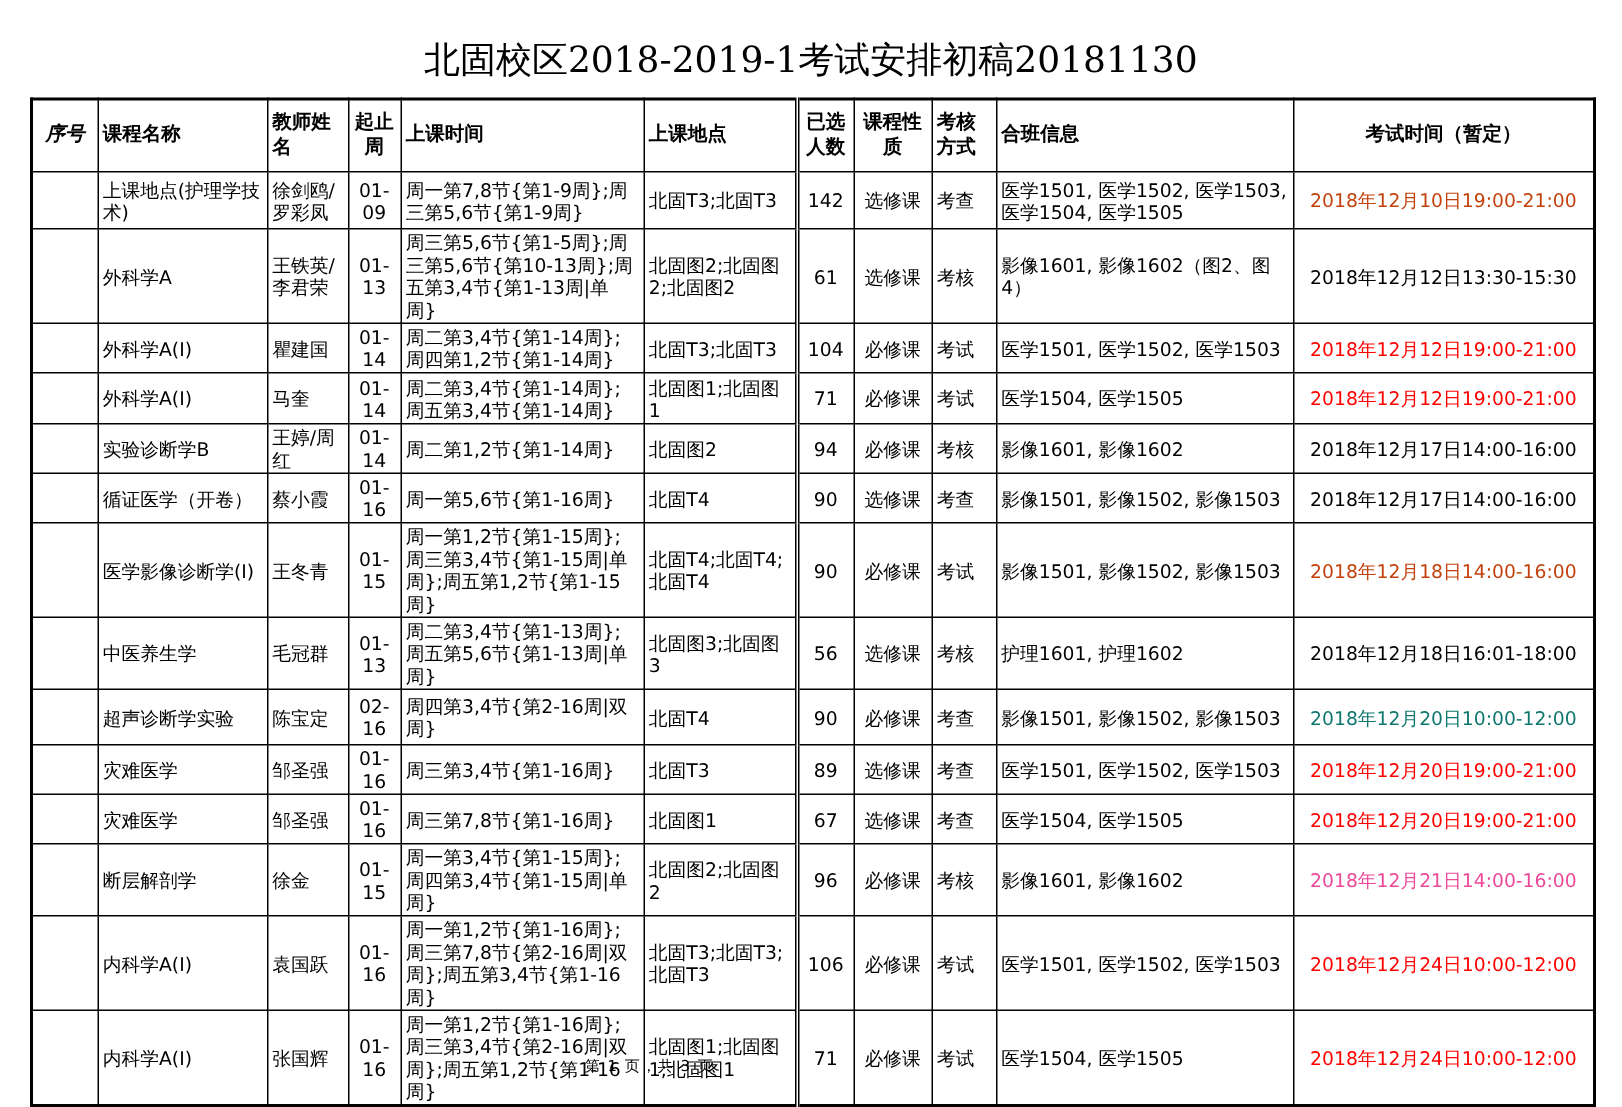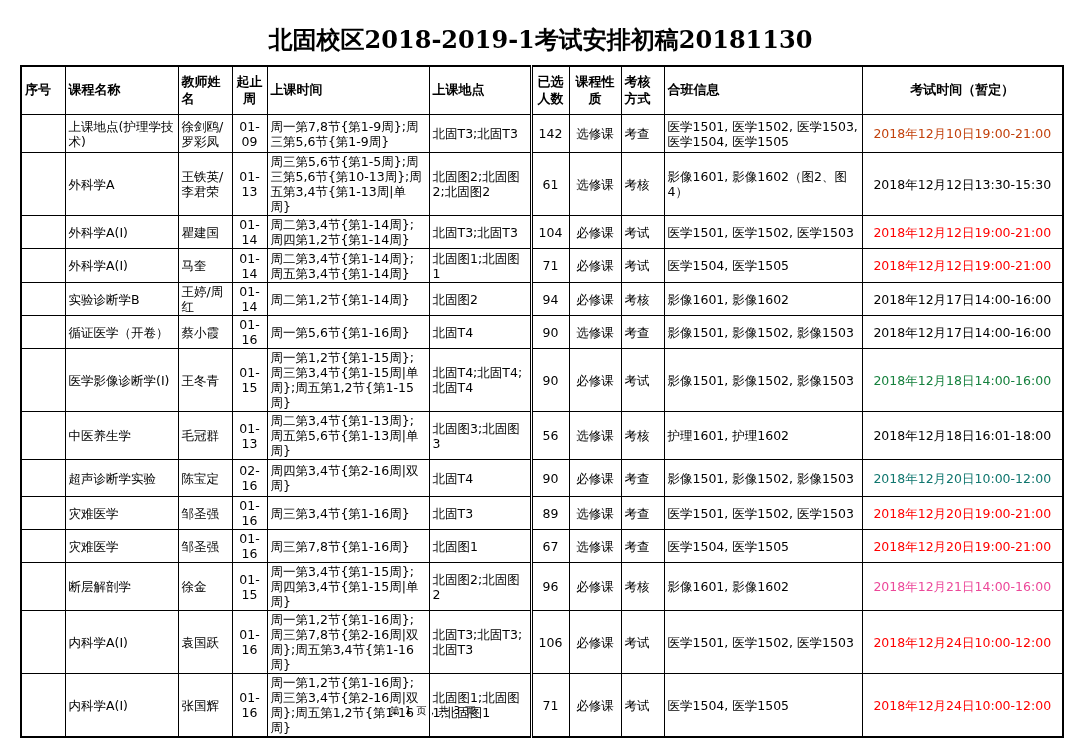--- a/index.html
+++ b/index.html
@@ -2,21 +2,21 @@
 <html><head>
 <meta charset="utf-8">
 <style>
   html,body{margin:0;padding:0;}
   body{
     width:1081px;height:738px;background:#ffffff;position:relative;
     font-family:"DejaVu Sans",sans-serif;color:#000;
   }
   .title{
     position:absolute;left:0;top:24px;width:1081px;text-align:center;
-    font-family:"DejaVu Serif",serif;font-weight:bold;font-size:24px;white-space:nowrap;
+    font-family:"DejaVu Serif",serif;font-weight:normal;font-size:24px;white-space:nowrap;
   }
   table.schedule{
     position:absolute;left:20px;top:65px;width:1042px;
     border-collapse:collapse;table-layout:fixed;border:2px solid #000;
     background:#fff;
   }
   th,td{
     border:1px solid #000;
     padding:1px 3px;
     font-size:12.5px;
@@ -24,21 +24,21 @@
     vertical-align:middle;
     word-break:break-all;
     overflow:hidden;
   }
   th{
     font-size:13px;font-weight:bold;text-align:center;line-height:1.3;
     height:45px;
   }
   
   .col-count{border-left:3px double #000;}
-  .col-seq{text-align:left;}
+  .col-seq{text-align:center;font-style:italic;}
   .col-course,.col-teacher,.col-time,.col-place,.col-classes,.col-method{text-align:left;}
   .col-weeks,.col-count,.col-nature,.col-exam{text-align:center;}
   .footer{
     position:absolute;left:0;top:704px;width:866px;text-align:center;
     font-size:10px;letter-spacing:1px;
   }
 </style>
 </head>
 <body>
 
@@ -157,21 +157,21 @@
           <td class="col-seq"></td>
           <td class="col-course">医学影像诊断学(I)</td>
           <td class="col-teacher">王冬青</td>
           <td class="col-weeks">01-15</td>
           <td class="col-time">周一第1,2节{第1-15周};周三第3,4节{第1-15周|单周};周五第1,2节{第1-15周}</td>
           <td class="col-place">北固T4;北固T4;北固T4</td>
           <td class="col-count">90</td>
           <td class="col-nature">必修课</td>
           <td class="col-method">考试</td>
           <td class="col-classes">影像1501, 影像1502, 影像1503</td>
-          <td class="col-exam" style="color: #15803d;">2018年12月18日14:00-16:00</td>
+          <td class="col-exam" style="color: #c2410c;">2018年12月18日14:00-16:00</td>
         </tr>
         <tr style="height: 48px;">
           <td class="col-seq"></td>
           <td class="col-course">中医养生学</td>
           <td class="col-teacher">毛冠群</td>
           <td class="col-weeks">01-13</td>
           <td class="col-time">周二第3,4节{第1-13周};周五第5,6节{第1-13周|单周}</td>
           <td class="col-place">北固图3;北固图3</td>
           <td class="col-count">56</td>
           <td class="col-nature">选修课</td>

